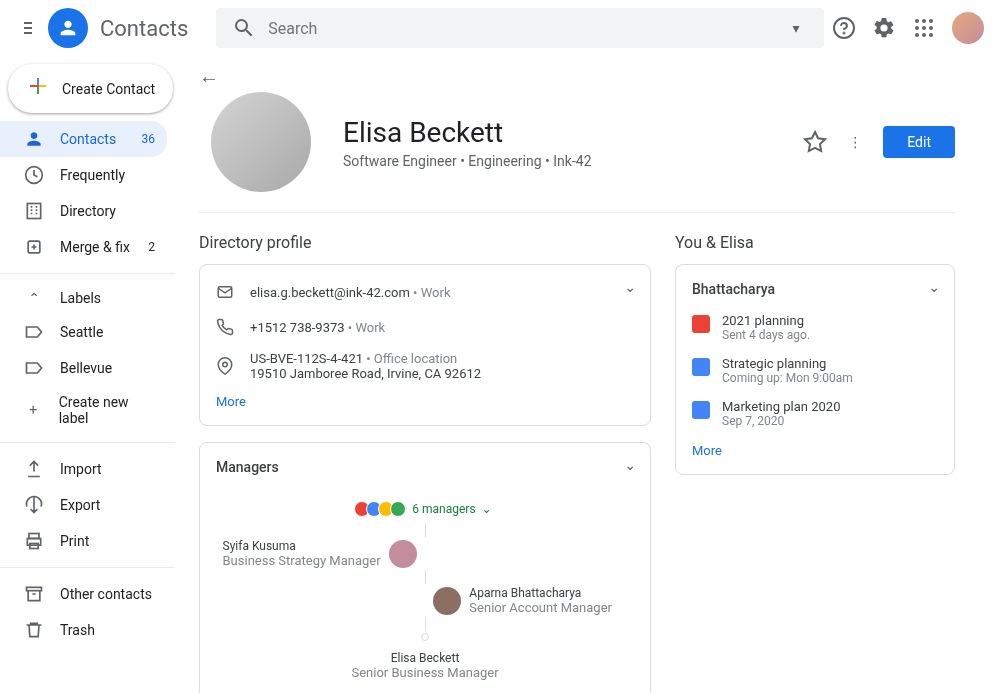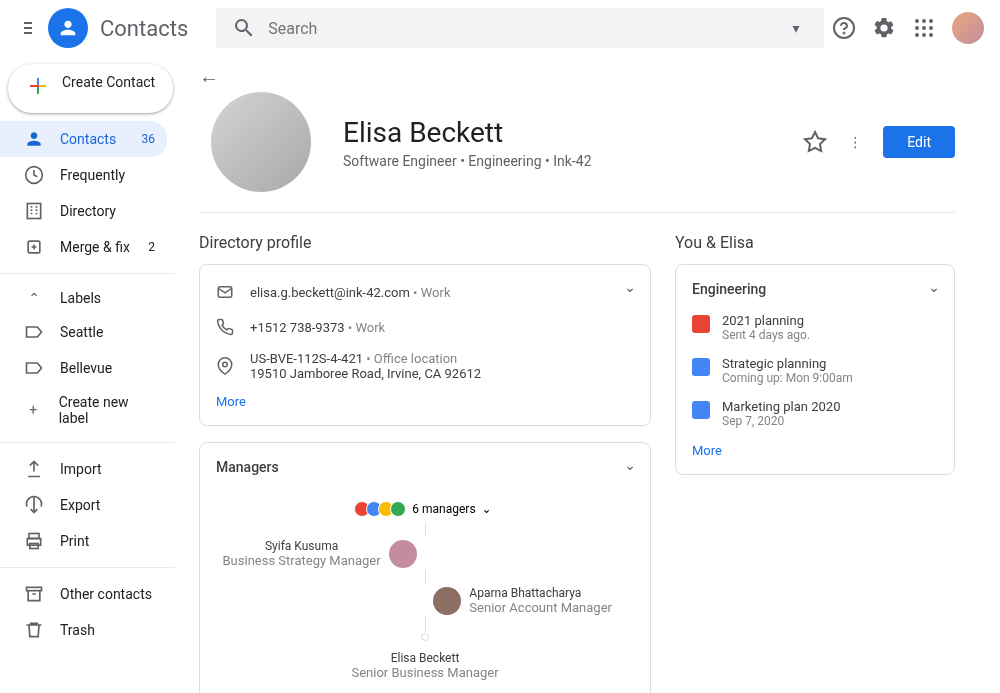--- a/index.html
+++ b/index.html
@@ -9,21 +9,21 @@
 .hamburger div { height: 2px; background: #5f6368; margin: 3px 0; }
 .logo-circle { width: 40px; height: 40px; border-radius: 50%; background: #1a73e8; display: flex; align-items: center; justify-content: center; }
 .app-title { font-size: 22px; color: #5f6368; margin-left: 4px; margin-right: 20px; }
 .search-bar { flex: 1; max-width: 680px; display: flex; align-items: center; background: #f1f3f4; border-radius: 4px; padding: 8px 16px; gap: 12px; }
 .search-bar input { flex: 1; border: none; background: transparent; outline: none; font-size: 16px; }
 .header-icons { display: flex; align-items: center; gap: 16px; margin-left: auto; }
 .icon-btn { width: 24px; height: 24px; cursor: pointer; display: flex; align-items: center; justify-content: center; color: #5f6368; }
 .avatar { width: 32px; height: 32px; border-radius: 50%; background: linear-gradient(135deg, #e8a87c, #c38d9e); }
 .layout { display: flex; }
 .sidebar { width: 175px; padding: 8px 0; flex-shrink: 0; }
-.create-btn { display: inline-flex; align-items: flex-start; gap: 12px; padding: 10px 18px; margin: 0 0 8px 8px; border-radius: 24px; box-shadow: 0 1px 2px rgba(60,64,67,.3), 0 1px 3px 1px rgba(60,64,67,.15); cursor: pointer; }
+.create-btn { display: inline-flex; align-items: center; gap: 12px; padding: 10px 18px; margin: 0 0 8px 8px; border-radius: 24px; box-shadow: 0 1px 2px rgba(60,64,67,.3), 0 1px 3px 1px rgba(60,64,67,.15); cursor: pointer; }
 .plus-icon { font-size: 22px; font-weight: 400; }
 .nav-item { display: flex; align-items: center; gap: 16px; padding: 8px 12px 8px 24px; border-radius: 0 16px 16px 0; cursor: pointer; color: #202124; margin-right: 8px; }
 .nav-item.active { background: #e8f0fe; color: #1967d2; }
 .nav-item.active .nav-icon { color: #1967d2; }
 .nav-icon { width: 20px; color: #5f6368; display: flex; align-items: center; justify-content: center; }
 .nav-count { margin-left: auto; font-size: 12px; }
 .sidebar-divider { border: none; border-top: 1px solid #e8eaed; margin: 8px 0; }
 .main { flex: 1; padding: 8px 40px 24px 24px; max-width: 820px; }
 .back-arrow { font-size: 20px; color: #5f6368; cursor: pointer; margin-bottom: 4px; display: inline-block; }
 .profile-header { display: flex; align-items: center; gap: 32px; padding-bottom: 20px; border-bottom: 1px solid #e8eaed; margin-bottom: 20px; }
@@ -39,30 +39,30 @@
 .section-title { font-size: 16px; color: #3c4043; margin-bottom: 12px; }
 .card { border: 1px solid #dadce0; border-radius: 8px; padding: 16px; margin-bottom: 16px; position: relative; }
 .card-chevron { position: absolute; top: 14px; right: 14px; color: #5f6368; cursor: pointer; }
 .detail-row { display: flex; align-items: center; gap: 16px; margin-bottom: 12px; font-size: 13px; }
 .detail-icon { width: 18px; color: #5f6368; margin-top: 2px; flex-shrink: 0; }
 .detail-text { color: #3c4043; }
 .detail-meta { color: #80868b; }
 .more-link { color: #1a73e8; font-size: 13px; cursor: pointer; }
 .card-heading { font-size: 14px; font-weight: 500; color: #3c4043; margin-bottom: 16px; }
 .org-tree { position: relative; padding: 10px 0 10px 0; }
-.org-center { text-align: center; font-size: 12px; color: #000000; margin-bottom: 6px; display: flex; align-items: center; justify-content: center; gap: 6px; }
+.org-center { text-align: center; font-size: 12px; color: #15803d; margin-bottom: 6px; display: flex; align-items: center; justify-content: center; gap: 6px; }
 .mini-avatars { display: inline-flex; }
 .mini-av { width: 16px; height: 16px; border-radius: 50%; margin-left: -4px; border: 1px solid #fff; }
 .mini-av:nth-child(1){background:#ea4335}.mini-av:nth-child(2){background:#4285f4}.mini-av:nth-child(3){background:#fbbc04}.mini-av:nth-child(4){background:#34a853}
 .org-node { display: flex; align-items: center; gap: 8px; font-size: 12px; }
 .org-node.left { justify-content: flex-end; margin-right: 52%; }
 .org-node.right { justify-content: flex-start; margin-left: 52%; align-items: flex-end; }
 .org-node.center { justify-content: center; flex-direction: column; margin-top: 10px; }
 .org-av { width: 28px; height: 28px; border-radius: 50%; flex-shrink: 0; }
-.org-label { text-align: center; }
+.org-label { text-align: left; }
 .org-node.right .org-label { text-align: left; }
 .org-node.center .org-label { text-align: center; }
 .org-name { color: #3c4043; }
 .org-role { color: #80868b; font-size: 13px; }
 .org-line { width: 1px; background: #dadce0; height: 14px; margin: 2px auto; }
 .org-dot { width: 8px; height: 8px; border: 1px solid #dadce0; border-radius: 50%; margin: 0 auto; background: #fff; }
 .interaction-row { display: flex; gap: 12px; margin-bottom: 14px; font-size: 13px; }
 .int-icon { width: 18px; height: 18px; border-radius: 3px; flex-shrink: 0; margin-top: 2px; }
 .int-title { color: #3c4043; }
 .int-meta { color: #80868b; font-size: 12px; }
@@ -342,21 +342,21 @@
           </div>
           <span class="more-link">More</span>
         </div>
 
       </div>
 
       <div class="col-right">
         <div class="section-title">You &amp; Elisa</div>
         <div class="card">
           <span class="card-chevron">⌄</span>
-          <div class="card-heading">Engineering</div>
+          <div class="card-heading">Bhattacharya</div>
           <div id="interactions-list">
               <div class="interaction-row">
                 <div class="int-icon" style="background:#ea4335"></div>
                 <div>
                   <div class="int-title">2021 planning</div>
                   <div class="int-meta">Sent 4 days ago.</div>
                 </div>
               </div>
               <div class="interaction-row">
                 <div class="int-icon" style="background:#4285f4"></div>

